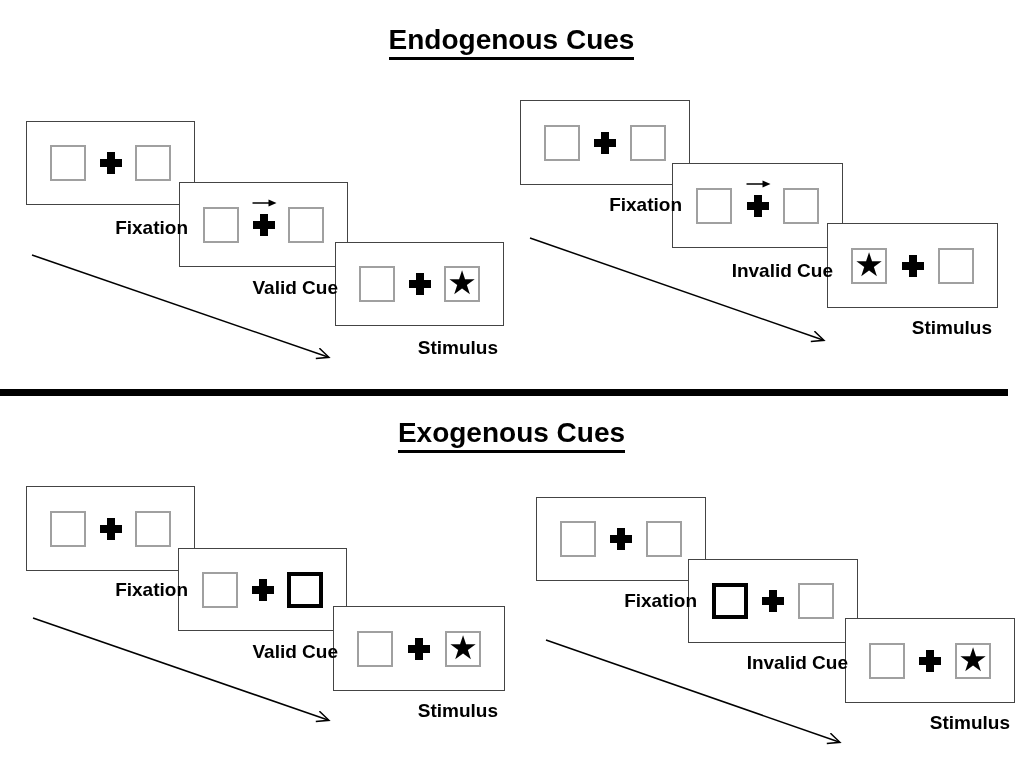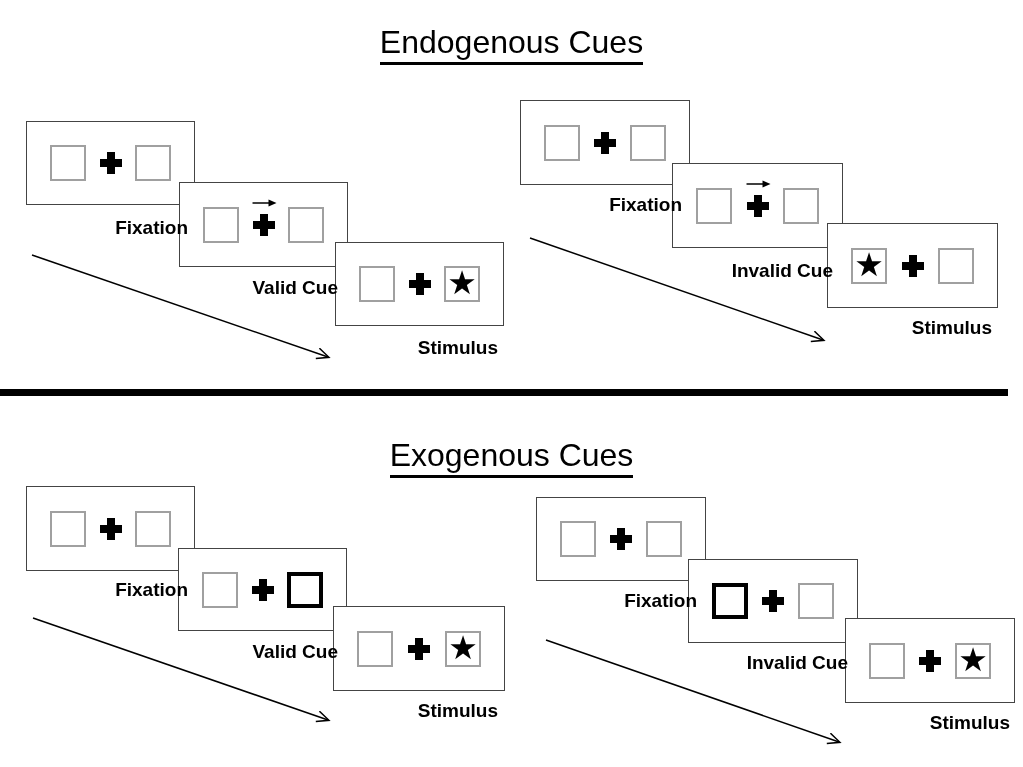--- a/index.html
+++ b/index.html
@@ -3,21 +3,21 @@
 <meta charset="utf-8">
 <style>
   html,body{margin:0;padding:0;background:#fff;}
   #canvas{
     position:relative;width:1023px;height:767px;background:#fff;overflow:hidden;
     font-family:"Liberation Sans",sans-serif;color:#000;
   }
   .arrows{position:absolute;left:0;top:0;z-index:0;}
   .secTitle{
     position:absolute;left:0;right:0;text-align:center;z-index:2;
-    font-size:32px;font-weight:normal;letter-spacing:0px;
+    font-size:28px;font-weight:bold;letter-spacing:0px;
   }
   .secTitle .underline{border-bottom:3px solid #000;padding-bottom:2px;}
   .divider{position:absolute;left:0;top:389px;width:1008px;height:7px;background:#000;z-index:2;}
   .panel{
     position:absolute;background:#fff;border:1px solid #444;box-sizing:border-box;
     display:flex;align-items:center;justify-content:space-between;
     padding:0 23px;z-index:1;
   }
   .sq{
     width:36px;height:36px;border:2px solid #a0a0a0;background:#fff;
@@ -54,21 +54,21 @@
     <line x1="32" y1="255" x2="328" y2="357" stroke="#000" stroke-width="1.5" marker-end="url(#ah)"></line>
     <line x1="530" y1="238" x2="823" y2="340" stroke="#000" stroke-width="1.5" marker-end="url(#ah)"></line>
     <line x1="33" y1="618" x2="328" y2="720" stroke="#000" stroke-width="1.5" marker-end="url(#ah)"></line>
     <line x1="546" y1="640" x2="839" y2="742" stroke="#000" stroke-width="1.5" marker-end="url(#ah)"></line>
   </svg>
 
   <div class="secTitle" style="top:24px">
     <span class="underline">Endogenous Cues</span>
   </div>
   <div class="divider"></div>
-  <div class="secTitle" style="top:437px">
+  <div class="secTitle" style="top:417px">
     <span class="underline">Exogenous Cues</span>
   </div>
 
   <div class="panel" style="left:26px;top:121px;width:169px;height:84px">
     <span class="sq"></span>
     <span class="plus"></span>
     <span class="sq"></span>
   </div>
   <div class="plabel" style="left:28px;top:217px">Fixation</div>
 

